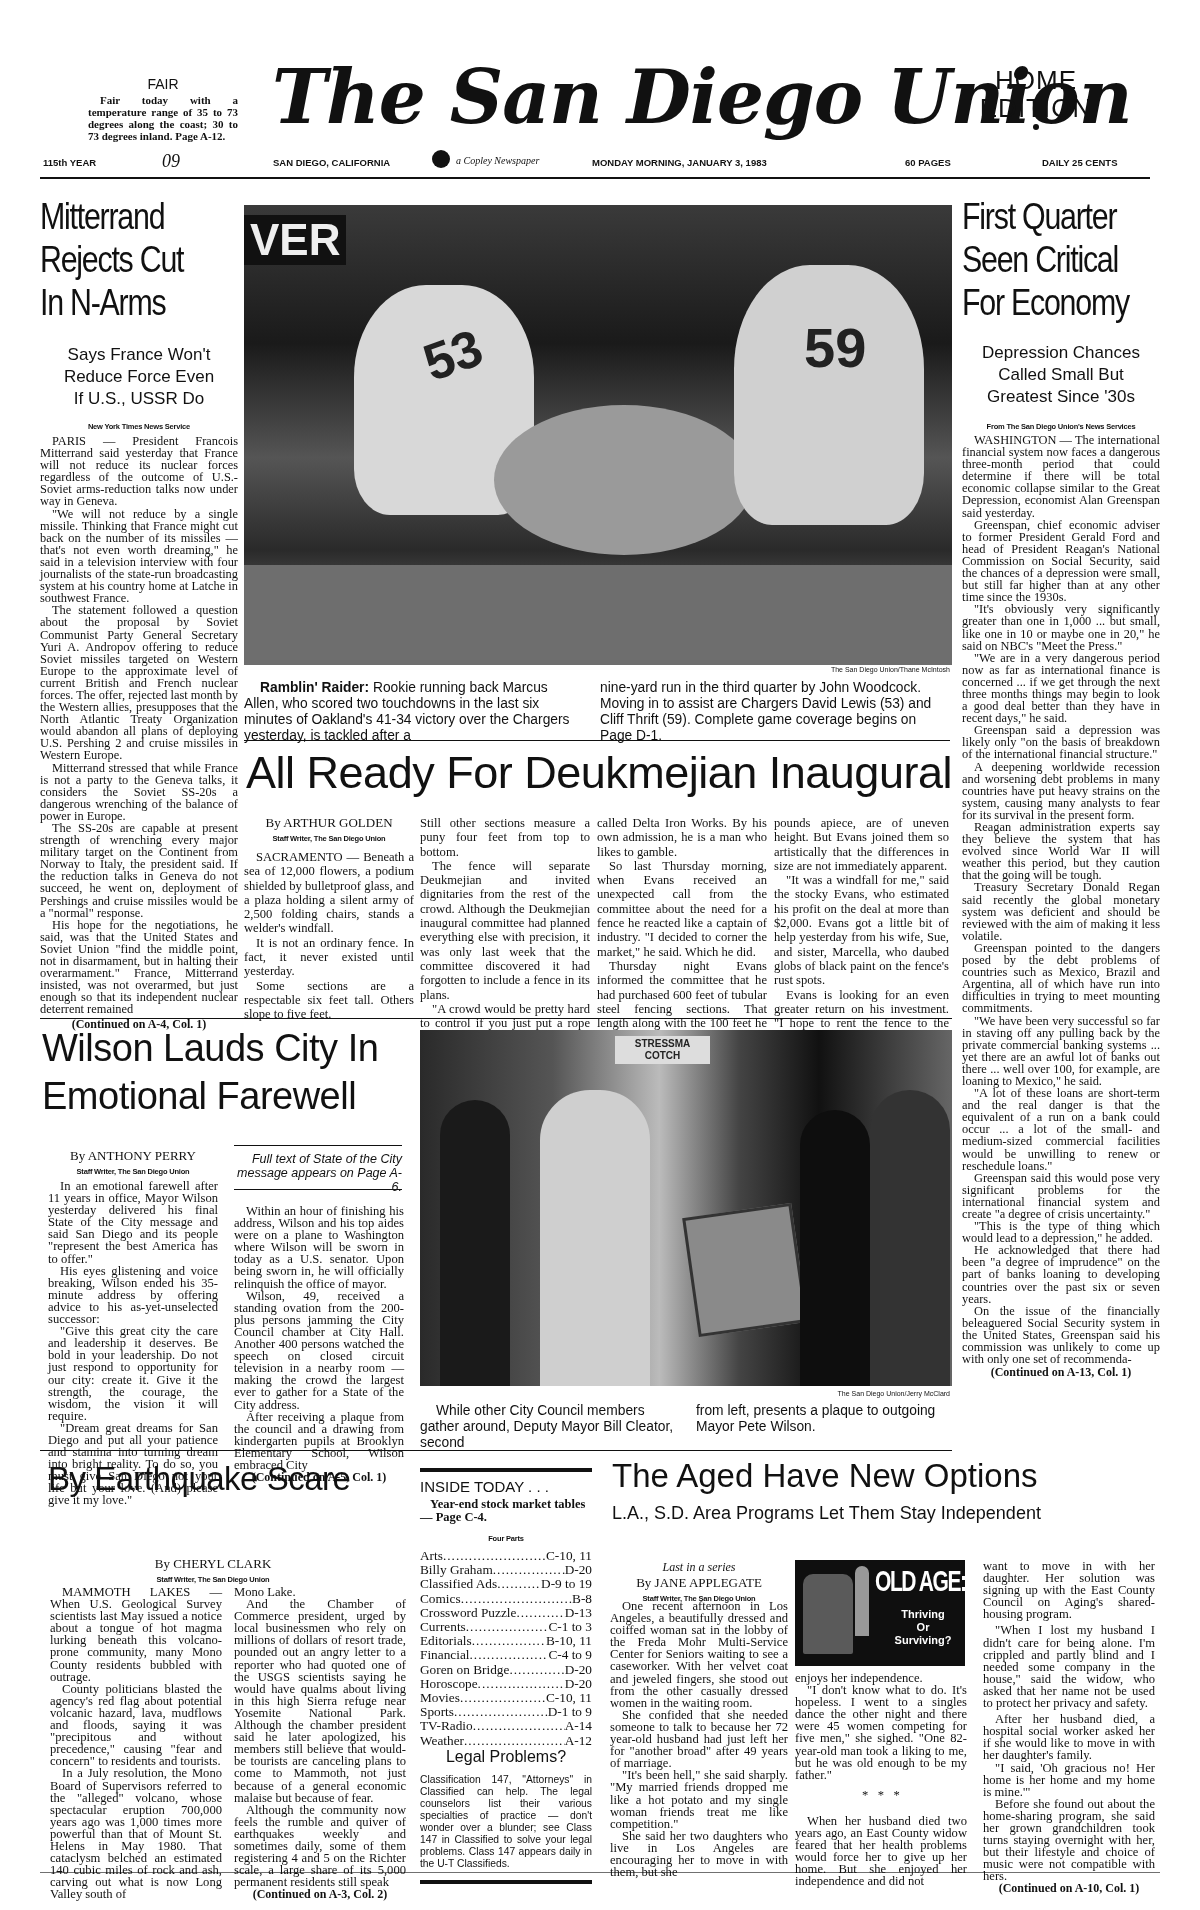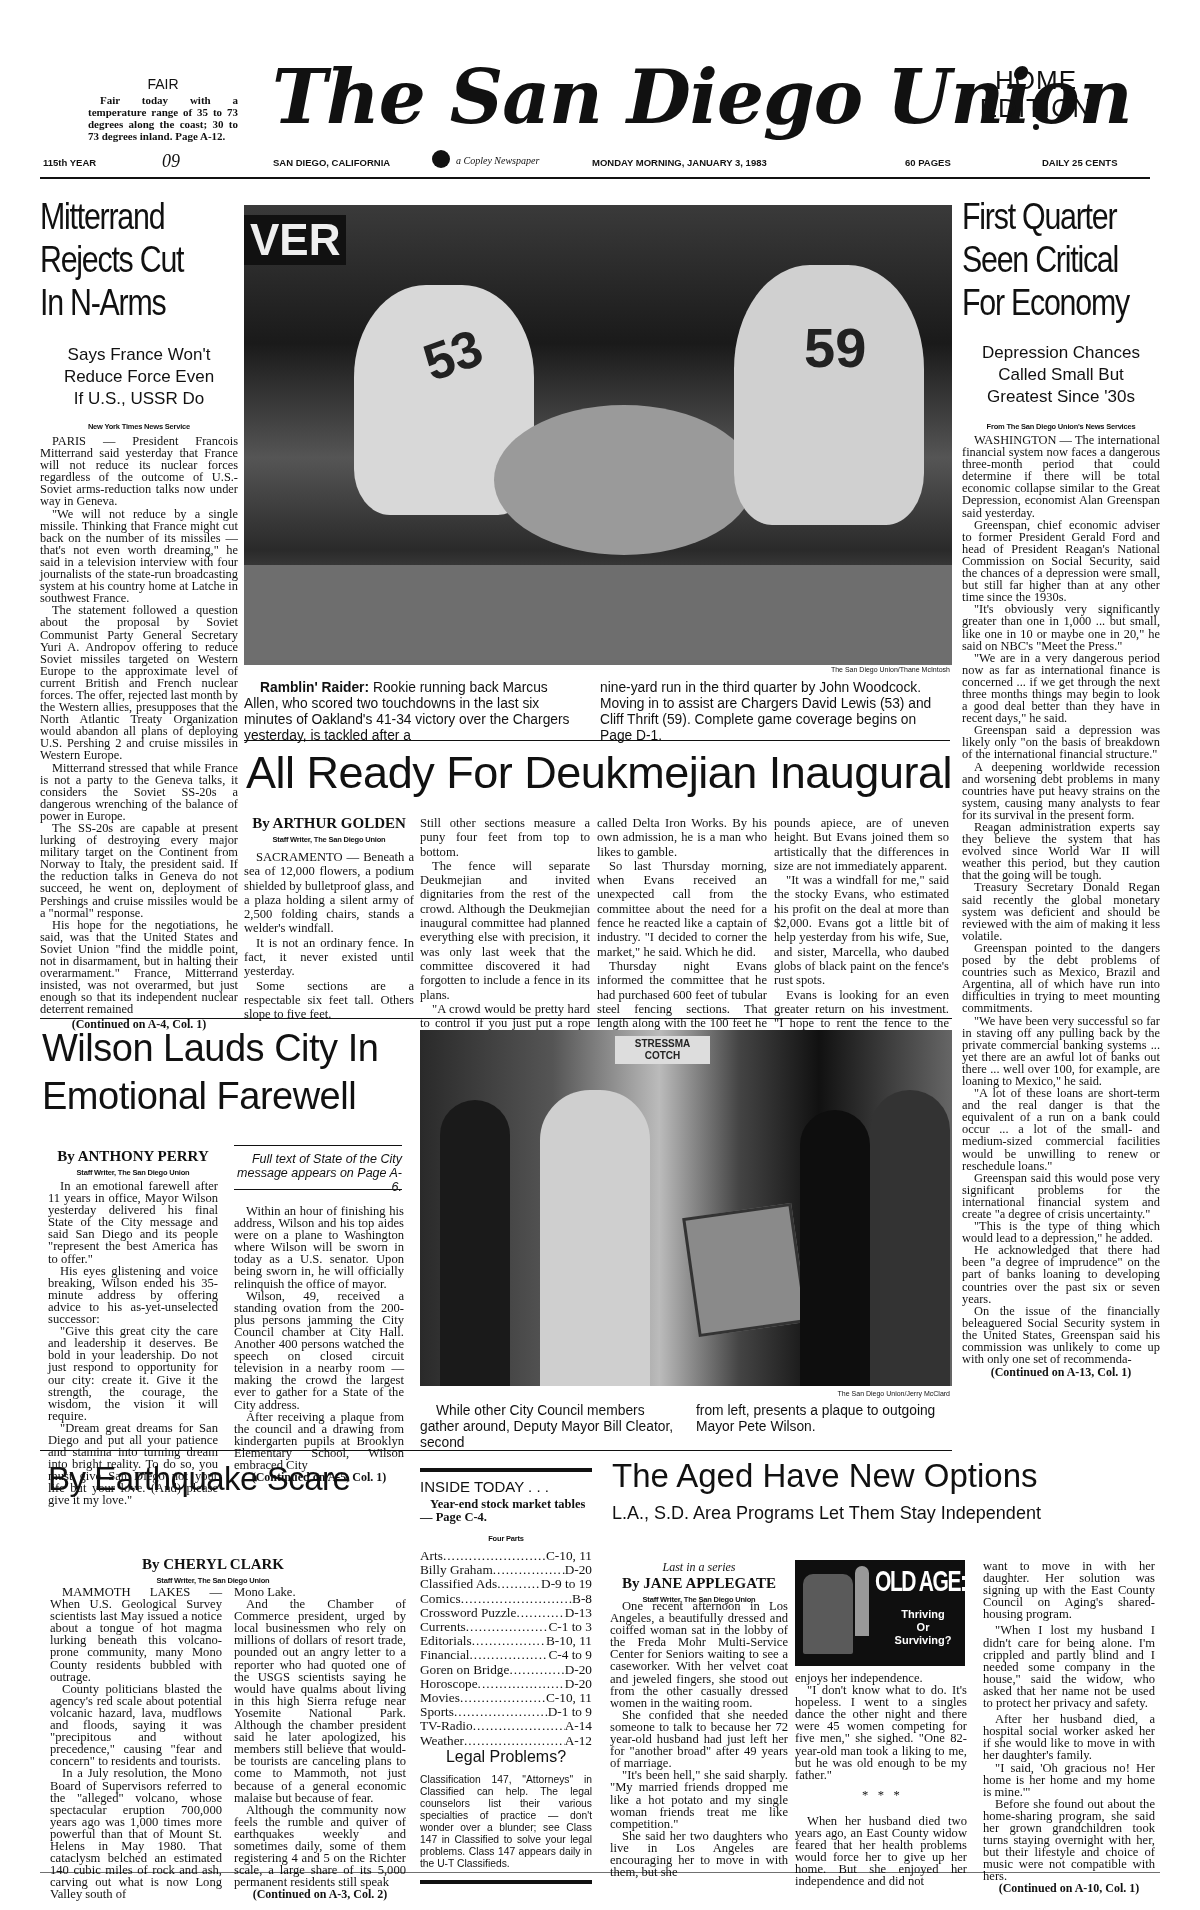--- a/index.html
+++ b/index.html
@@ -3,21 +3,21 @@
 <meta charset="utf-8">
 <style>
   * { box-sizing: border-box; margin: 0; padding: 0; }
   html, body { width: 1200px; height: 1910px; background: #fff; overflow: hidden; }
   body { position: relative; color: #111; font-family: "Liberation Serif", serif; }
   .abs { position: absolute; }
   .serif { font-family: "Liberation Serif", serif; }
   .sans { font-family: "Liberation Sans", sans-serif; }
   .body-text { font-family: "Liberation Serif", serif; font-size: 12.6px; line-height: 14.3px; text-align: justify; hyphens: auto; }
   .body-text p { text-indent: 12px; }
-  .byline { font-family: "Liberation Serif", serif; font-weight: bold; font-size: 15px; text-align: center; }
+  .byline { font-family: "Liberation Serif", serif; font-weight: normal; font-size: 13px; text-align: center; }
   .credit { font-family: "Liberation Sans", sans-serif; font-size: 7.5px; font-weight: bold; text-align: center; letter-spacing: -0.2px; }
   .cont { font-family: "Liberation Serif", serif; font-weight: bold; font-size: 12px; text-align: center; }
   .rule { position: absolute; background: #111; }
   .photo { position: absolute; background: #222; overflow: hidden; }
   .caption { font-family: "Liberation Sans", sans-serif; font-size: 13.8px; line-height: 16px; }
   .photo-credit { font-family: "Liberation Sans", sans-serif; font-size: 7px; text-align: right; }
   .index-row { display: flex; font-size: 13.3px; line-height: 14.2px; }
   .index-row .dots { flex: 1; overflow: hidden; white-space: nowrap; }
   .index-row .dots::after { content: " ........................................................................"; letter-spacing: 1px; }
   .blackletter { font-family: "DejaVu Serif", serif; font-weight: bold; letter-spacing: -1px; }
@@ -60,21 +60,21 @@
     <div>Says France Won't</div>
     <div>Reduce Force Even</div>
     <div>If U.S., USSR Do</div>
   </div>
   <div class="credit" style="margin-top:12px;">New York Times News Service</div>
   <div class="body-text" style="margin-top:4px; font-size:12.4px; line-height:12.1px;">
     <p>PARIS — President Francois Mitterrand said yesterday that France will not reduce its nuclear forces regardless of the outcome of U.S.-Soviet arms-reduction talks now under way in Geneva.</p>
     <p>"We will not reduce by a single missile. Thinking that France might cut back on the number of its missiles — that's not even worth dreaming," he said in a television interview with four journalists of the state-run broadcasting system at his country home at Latche in southwest France.</p>
     <p>The statement followed a question about the proposal by Soviet Communist Party General Secretary Yuri A. Andropov offering to reduce Soviet missiles targeted on Western Europe to the approximate level of current British and French nuclear forces. The offer, rejected last month by the Western allies, presupposes that the North Atlantic Treaty Organization would abandon all plans of deploying U.S. Pershing 2 and cruise missiles in Western Europe.</p>
     <p>Mitterrand stressed that while France is not a party to the Geneva talks, it considers the Soviet SS-20s a dangerous wrenching of the balance of power in Europe.</p>
-    <p>The SS-20s are capable at present lurking of destroying every major military target on the Continent from Norway to Italy, the president said. If the reduction talks in Geneva do not succeed, he went on, deployment of Pershings and cruise missiles would be a "normal" response.</p>
+    <p>The SS-20s are capable at present strength of wrenching every major military target on the Continent from Norway to Italy, the president said. If the reduction talks in Geneva do not succeed, he went on, deployment of Pershings and cruise missiles would be a "normal" response.</p>
     <p>His hope for the negotiations, he said, was that the United States and Soviet Union "find the middle point, not in disarmament, but in halting their overarmament." France, Mitterrand insisted, was not overarmed, but just enough so that its independent nuclear deterrent remained</p>
   </div>
   <div class="cont" style="margin-top:1px;">(Continued on A-4, Col. 1)</div>
 </div>
 
 <div class="photo" style="left:244px; top:205px; width:708px; height:460px; background:linear-gradient(180deg,#3a3a3a 0%,#1a1a1a 30%,#555 55%,#2a2a2a 75%,#888 100%);">
   <div class="abs sans" style="left:0; top:10px; color:#eee; background:#111; font-size:44px; font-weight:bold; padding:0 6px;">VER</div>
   <div class="abs" style="left:110px; top:80px; width:180px; height:230px; border-radius:40% 40% 20% 20%; background:#d8d8d8;"></div>
   <div class="abs sans" style="left:180px; top:120px; font-size:52px; font-weight:bold; color:#222; transform:rotate(-20deg);">53</div>
   <div class="abs" style="left:250px; top:200px; width:260px; height:150px; border-radius:50%; background:#9a9a9a;"></div>
@@ -191,21 +191,21 @@
 
 <div class="abs sans" style="left:48px; top:1456px; width:340px; font-size:33px; line-height:46px; letter-spacing:-0.5px;">
   <div>By Earthquake Scare</div>
 </div>
 <div class="abs" style="left:48px; top:1556px; width:330px;">
   <div class="byline">By CHERYL CLARK</div>
   <div class="credit" style="margin-top:3px;">Staff Writer, The San Diego Union</div>
 </div>
 <div class="abs body-text" style="left:50px; top:1586px; width:172px; line-height:12.1px;">
   <p>MAMMOTH LAKES — When U.S. Geological Survey scientists last May issued a notice about a tongue of hot magma lurking beneath this volcano-prone community, many Mono County residents bubbled with outrage.</p>
-  <p>County politicians blasted the agency's red scale about potential volcanic hazard, lava, mudflows and floods, saying it was "precipitous and without precedence," causing "fear and concern" to residents and tourists.</p>
+  <p>County politicians blasted the agency's red flag about potential volcanic hazard, lava, mudflows and floods, saying it was "precipitous and without precedence," causing "fear and concern" to residents and tourists.</p>
   <p>In a July resolution, the Mono Board of Supervisors referred to the "alleged" volcano, whose spectacular eruption 700,000 years ago was 1,000 times more powerful than that of Mount St. Helens in May 1980. That cataclysm belched an estimated 140 cubic miles of rock and ash, carving out what is now Long Valley south of</p>
 </div>
 <div class="abs body-text" style="left:234px; top:1586px; width:172px; line-height:12.1px;">
   <p style="text-indent:0;">Mono Lake.</p>
   <p>And the Chamber of Commerce president, urged by local businessmen who rely on millions of dollars of resort trade, pounded out an angry letter to a reporter who had quoted one of the USGS scientists saying he would have qualms about living in this high Sierra refuge near Yosemite National Park. Although the chamber president said he later apologized, his members still believe that would-be tourists are canceling plans to come to Mammoth, not just because of a general economic malaise but because of fear.</p>
   <p>Although the community now feels the rumble and quiver of earthquakes weekly and sometimes daily, some of them registering 4 and 5 on the Richter scale, a large share of its 5,000 permanent residents still speak</p>
   <div class="cont">(Continued on A-3, Col. 2)</div>
 </div>
 
 <div class="abs" style="left:420px; top:1468px; width:172px;">

